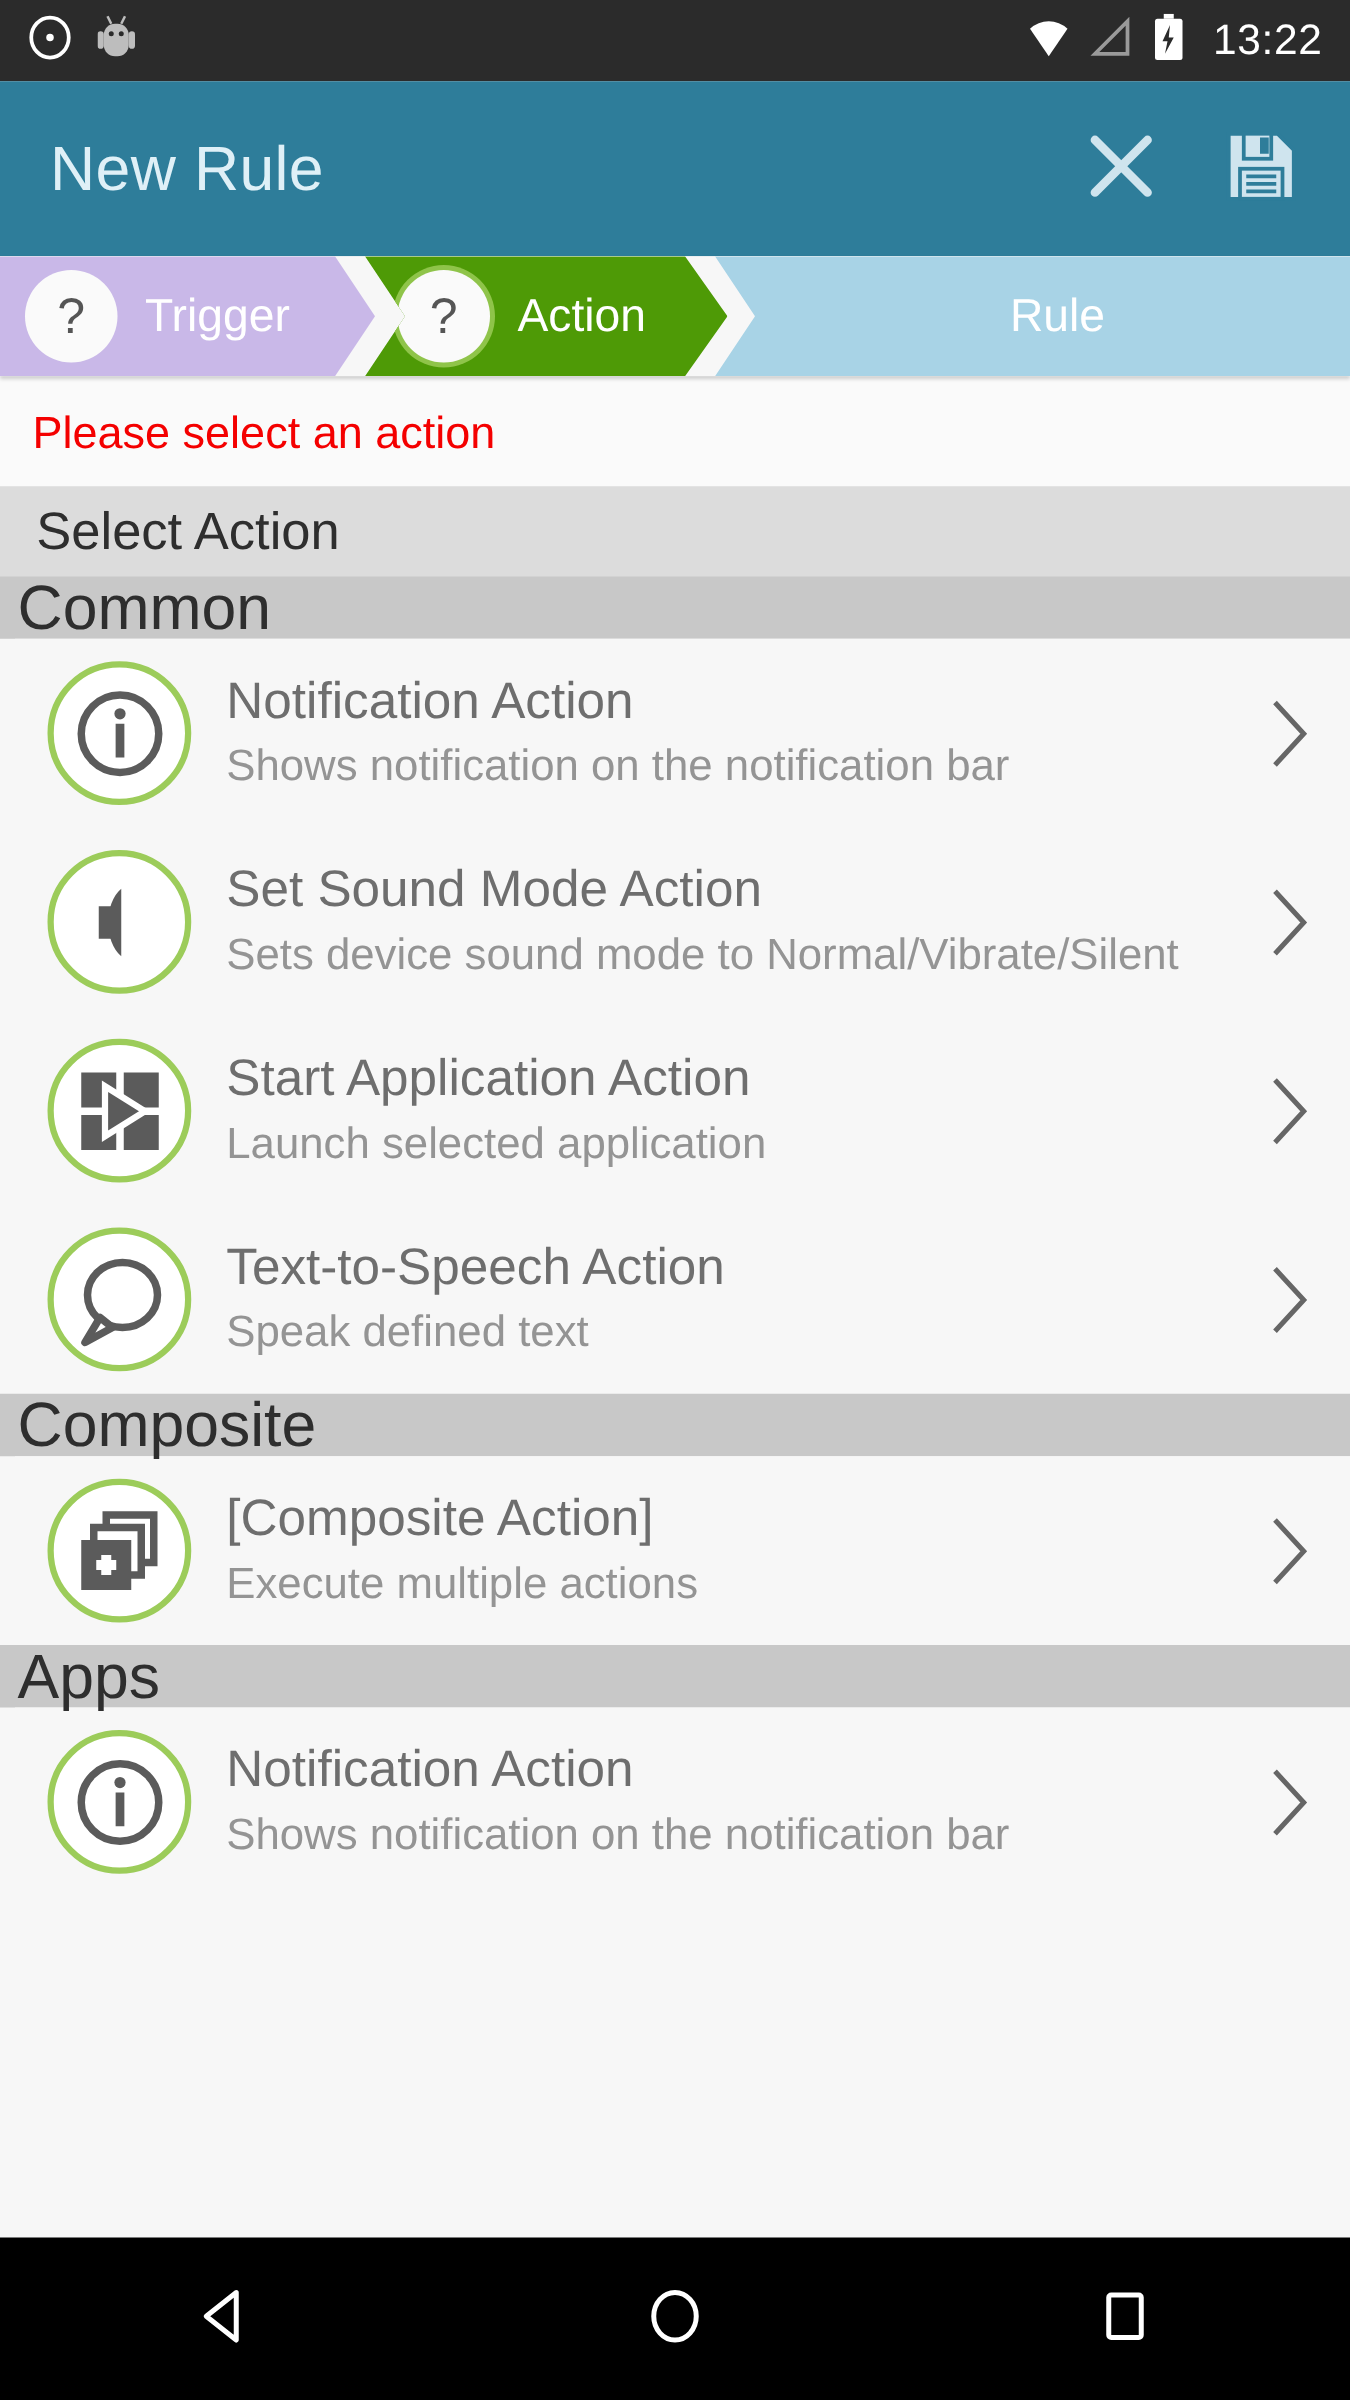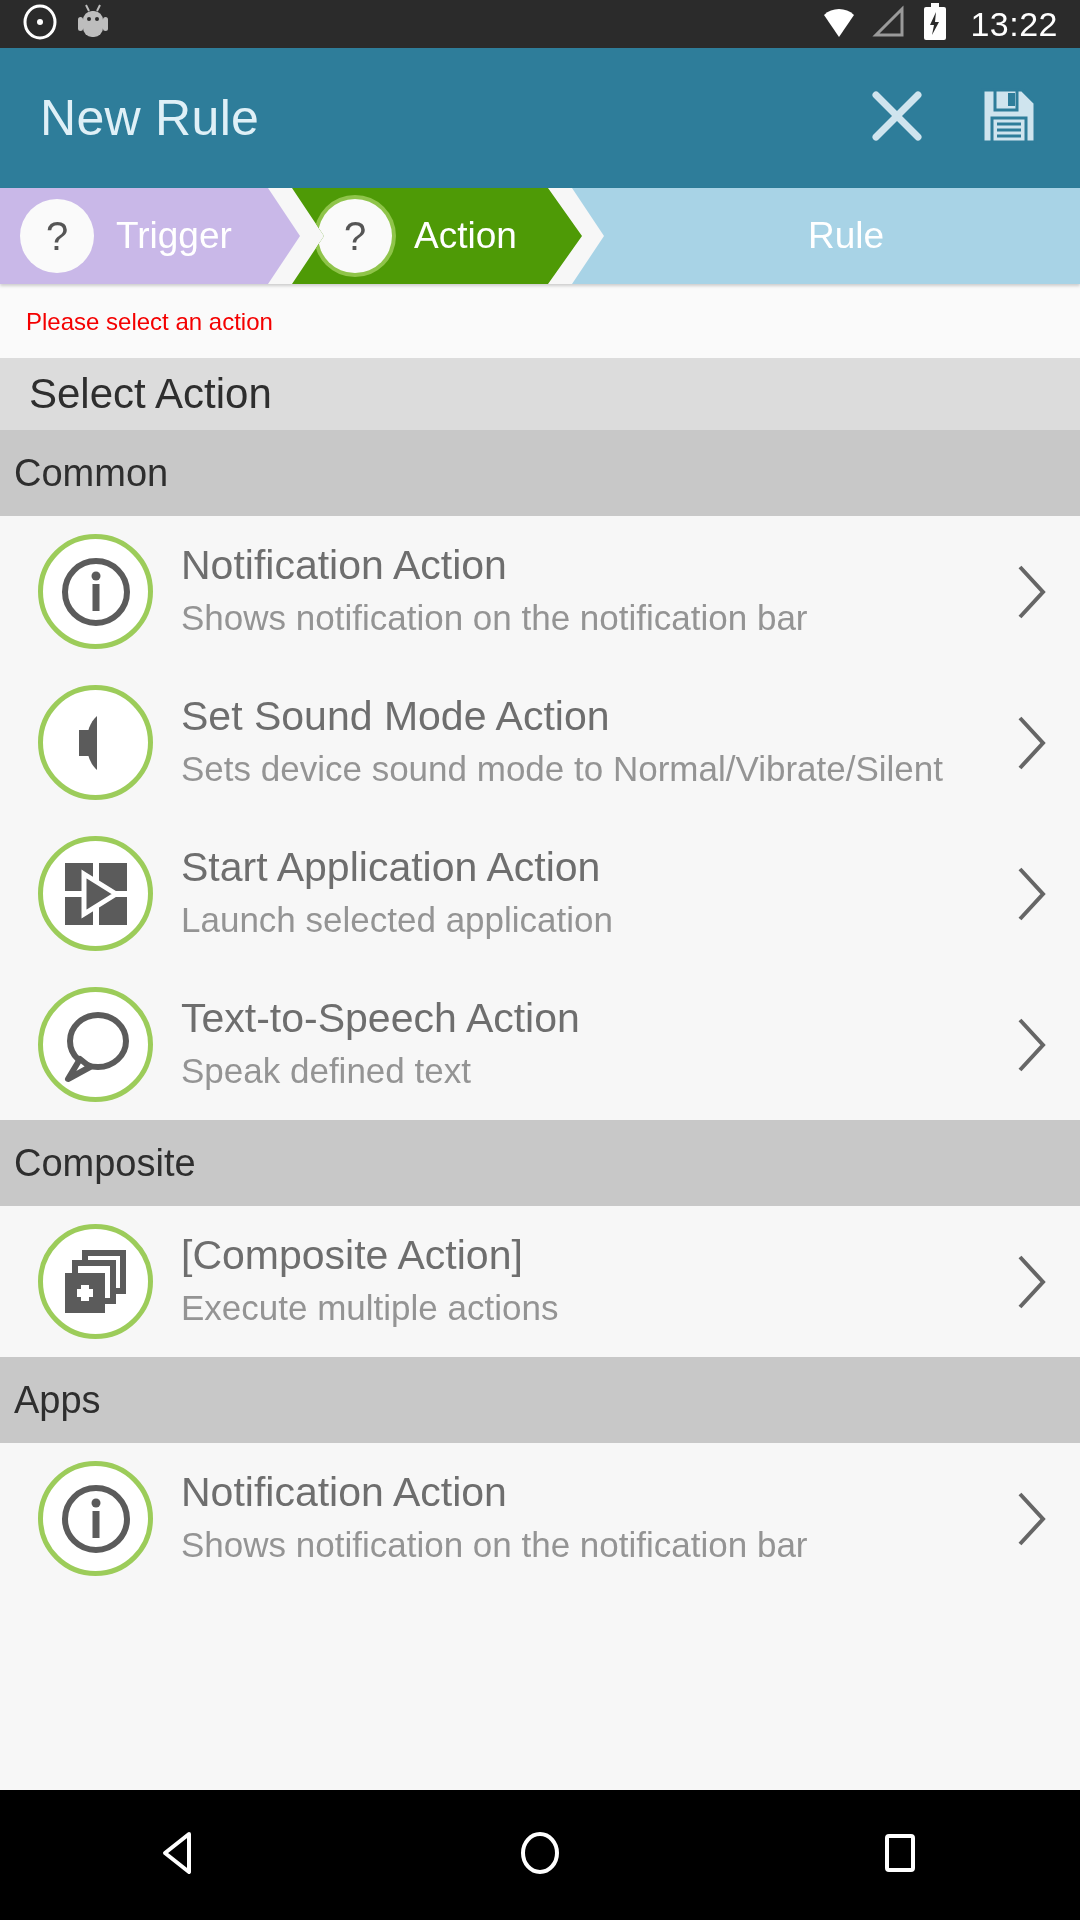--- a/index.html
+++ b/index.html
@@ -6,21 +6,21 @@
   html,body { width:1080px; height:1920px; }
   body {
     font-family:"Liberation Sans", sans-serif;
     background:#f7f7f7;
     overflow:hidden;
     position:relative;
   }
 
   
   .statusbar{
-    height:48px; background:#2b2b2b; display:flex; align-items:center;
+    height:65px; background:#2b2b2b; display:flex; align-items:center;
     padding:0 22px; color:#ffffff;
   }
   .sb-left{ display:flex; align-items:center; gap:20px; }
   .sb-right{ margin-left:auto; display:flex; align-items:center; gap:14px; }
   .sb-clock{ font-size:34px; letter-spacing:.5px; margin-left:8px; font-weight:400; }
 
   
   .appbar{
     height:140px; background:#2e7d9a; display:flex; align-items:center;
     padding:0 40px; position:relative;gap:44px;
@@ -55,30 +55,30 @@
   .crumb-badge{
     width:74px; height:74px; border-radius:50%; background:#fafafa;
     display:flex; align-items:center; justify-content:center;
     color:#555; font-size:40px; flex:0 0 auto; margin-right:22px;
   }
   .crumb-action .crumb-badge{ box-shadow:0 0 0 4px #8fc44a; }
   .crumb-label{ white-space:nowrap; }
 
   
   .error-row{ background:#fafafa; padding:24px 26px 22px; }
-  .error-text{ color:#f40000; font-size:24px; }
+  .error-text{ color:#f40000; font-size:36px; }
 
   
   .section-title{
     background:#dcdcdc; color:#2e2e2e; font-size:42px;
     padding:22px 29px; height:72px; display:flex; align-items:center;
   }
   .group-header{
-    background:#c8c8c8; color:#2e2e2e; font-size:38px;
-    height:86px; display:flex; align-items:center; padding:0 14px;
+    background:#c8c8c8; color:#2e2e2e; font-size:50px;
+    height:50px; display:flex; align-items:center; padding:0 14px;
   }
 
   
   .list{ background:#f7f7f7;margin-left:12px; }
   .row{
     display:flex; align-items:center; padding:18px 26px 18px 26px;
     min-height:130px; cursor:pointer; position:relative;
   }
   .row-icon{
     width:115px; height:115px; border-radius:50%;

